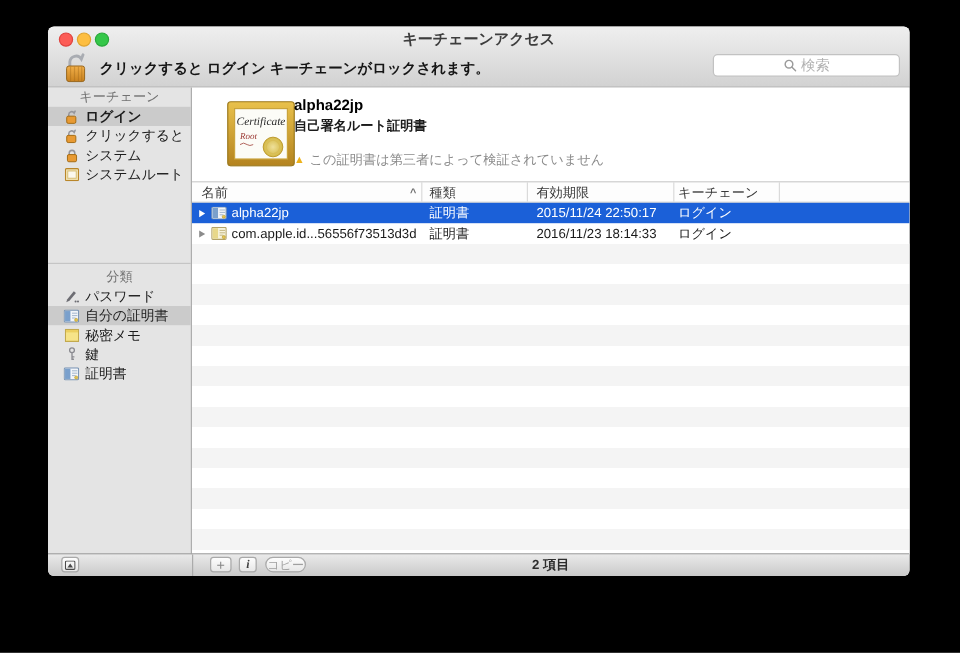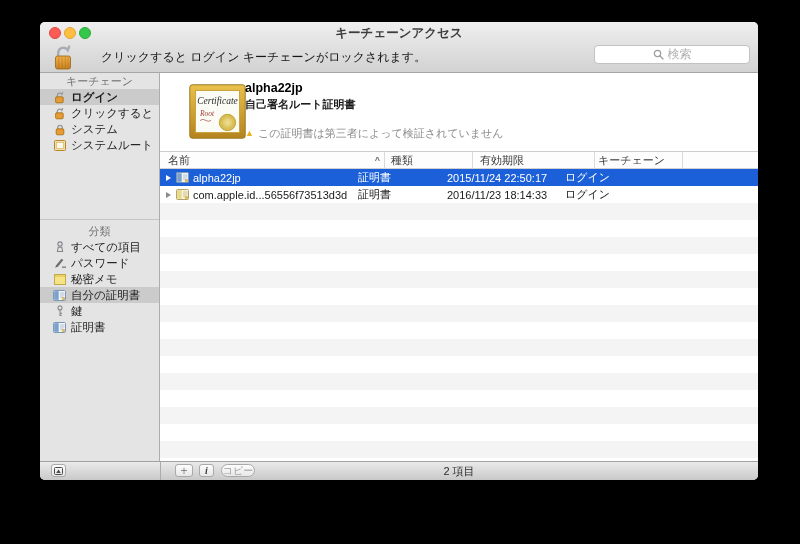--- a/index.html
+++ b/index.html
@@ -17,21 +17,21 @@
   .header{position:absolute;top:0;left:0;right:0;height:50px;
     background:linear-gradient(#efefef,#d2d2d2);border-bottom:1px solid #a6a6a6}
   .traffic span{position:absolute;top:5px;width:12px;height:12px;border-radius:50%;box-sizing:border-box}
   .tl-red{left:9px;background:#fc5c56;border:1px solid #e04440}
   .tl-yellow{left:24px;background:#fdbe41;border:1px solid #e0a532}
   .tl-green{left:39px;background:#35c749;border:1px solid #2aa93c}
   .win-title{position:absolute;top:0;left:60px;right:60px;height:21px;line-height:22px;
     text-align:center;font-size:12.5px;font-weight:bold;color:#3d3d3d;white-space:nowrap}
   .lockrow{position:absolute;top:21px;left:0;height:29px;display:flex;align-items:center}
   .lock-icon{margin-left:13px;margin-top:2px}
-  .lock-msg{margin-left:27px;font-size:12px;font-weight:normal;color:#151515;white-space:nowrap}
+  .lock-msg{margin-left:9px;font-size:12px;font-weight:bold;color:#151515;white-space:nowrap}
   .search{position:absolute;top:23px;right:8px;width:156px;height:19px;box-sizing:border-box;
     background:#fff;border:1px solid #c2c2c2;border-radius:4px;
     display:flex;align-items:center;justify-content:center;gap:4px;
     color:#b1b1b1;font-size:12px}
   
   .main{position:absolute;top:51px;left:0;right:0;bottom:18px;display:flex}
   .sidebar{width:120px;min-width:120px;background:#e4e4e4;border-right:1px solid #adadad;
     padding-top:1px;font-size:11.5px;color:#1c1c1c;box-sizing:border-box}
   .side-header{height:15px;line-height:15px;text-align:center;font-size:11px;color:#717171;white-space:nowrap}
   .side-header.second{margin-top:4px}
@@ -46,21 +46,21 @@
   .cert-large{position:absolute;left:29px;top:11px}
   .d-name{position:absolute;left:85px;top:8px;font-size:12.5px;font-weight:bold;color:#000}
   .d-kind{position:absolute;left:85px;top:24px;font-size:11px;font-weight:bold;color:#1b1b1b}
   .d-exp{position:absolute;left:85px;top:38px;font-size:11px;font-weight:bold;color:#1b1b1b}
   .d-warn{position:absolute;left:85px;top:53px;font-size:11px;color:#8b8b8b;display:flex;align-items:center;gap:4px}
   .warn-tri{color:#edb21b;font-size:9px;line-height:9px}
   
   .thead{height:16px;flex:none;border-bottom:1px solid #d1d1d1;display:flex;align-items:stretch;
     font-size:11px;color:#3a3a3a;background:#fdfdfd}
   .th{display:flex;align-items:center;border-right:1px solid #dadada;box-sizing:border-box;white-space:nowrap;overflow:hidden}
-  .th-name{width:225px;padding-left:8px}
+  .th-name{width:192px;padding-left:8px}
   .th-kind{width:88px;padding-left:6px}
   .th-exp{width:122px;padding-left:7px}
   .th-key{width:88px;padding-left:3px}
   .th-rest{flex:1;border-right:none}
   .sort{margin-left:auto;margin-right:4px;color:#6f6f6f;font-size:9px;font-weight:bold}
   .rowarea{flex:1;display:flex;flex-direction:column;min-height:0}
   .trow{height:17px;flex:none;display:flex;align-items:center;font-size:11px;color:#1a1a1a;white-space:nowrap}
   .trow.selected{background:#1b60d8;color:#fff}
   .cell{box-sizing:border-box;overflow:hidden}
   .c-name{width:192px;display:flex;align-items:center;padding-left:6px;gap:4px}
@@ -77,21 +77,21 @@
   .sb-divider{position:absolute;left:120px;top:0;bottom:0;width:1px;background:#ababab}
   .btn{position:absolute;top:2px;height:13px;box-sizing:border-box;
     background:linear-gradient(#fdfdfd,#e7e7e7);border:1px solid #a9a9a9;border-radius:3px;
     display:flex;align-items:center;justify-content:center;cursor:default}
   .show-btn{left:11px;width:15px}
   .add-btn{left:135px;width:18px;color:#868686;font-size:12px;line-height:10px}
   .info-btn{left:159px;width:15px;font-family:"Liberation Serif","DejaVu Serif",serif;
     font-style:italic;font-weight:bold;font-size:10px;color:#3f3f3f}
   .copy-btn{left:181px;width:34px;border-radius:7px;font-size:10px;color:#9f9f9f}
   .count{position:absolute;left:120px;right:0;top:0;height:18px;line-height:18px;
-    text-align:center;font-size:11px;font-weight:normal;color:#2d2d2d}
+    text-align:center;font-size:11px;font-weight:bold;color:#2d2d2d}
 </style>
 </head>
 <body>
 
 <svg width="0" height="0" style="position:absolute">
   <defs>
     <linearGradient id="lockG" x1="0" y1="0" x2="0" y2="1">
       <stop offset="0" stop-color="#f2b04a"></stop>
         <stop offset="1" stop-color="#c9821f"></stop>
     </linearGradient>
@@ -179,61 +179,52 @@
             <rect x="0.5" y="0.5" width="11" height="10" rx="1" fill="#efdfae" stroke="#b9862a"></rect>
             <rect x="2.5" y="2.5" width="7" height="6" fill="#fbf8ee" stroke="#d2b86a" stroke-width="0.7"></rect>
           </svg>
         </span>
         <span class="lbl">システムルート</span>
       </div>
 
       <div class="side-divider"></div>
       <div class="side-header second">分類</div>
 
-      <div class="side-item">
-        <span class="ic">
-          <svg width="12" height="12" viewBox="0 0 12 12">
-            <circle cx="6" cy="3" r="2.1" fill="none" stroke="#84848a" stroke-width="1.1"></circle>
-            <path d="M4.2 6.2 h3.6 l0.8 4.3 h-5.2 z" fill="none" stroke="#84848a" stroke-width="1.1"></path>
-          </svg>
-        </span>
-        <span class="lbl">すべての項目</span>
-      </div>
 
       <div class="side-item">
         <span class="ic">
           <svg width="12" height="12" viewBox="0 0 12 12">
             <path d="M1.2 10.8 L2.1 8.3 L7.5 1.7 L9.3 3.1 L3.9 9.7 Z" fill="#6d6d73"></path>
             <circle cx="9" cy="10.2" r="0.85" fill="#6d6d73"></circle>
             <circle cx="11" cy="10.2" r="0.85" fill="#6d6d73"></circle>
           </svg>
         </span>
         <span class="lbl">パスワード</span>
-      </div>
-
-      <div class="side-item">
-        <span class="ic">
-          <svg width="12" height="11" viewBox="0 0 12 11">
-            <rect x="0.5" y="0.5" width="11" height="10" fill="#f6e388" stroke="#c2a94e"></rect>
-            <rect x="1" y="1" width="10" height="2" fill="#eccf5f"></rect>
-          </svg>
-        </span>
-        <span class="lbl">秘密メモ</span>
       </div>
 
       <div class="side-item selected">
         <span class="ic">
           <svg width="13" height="11" viewBox="0 0 13 11">
             <rect x="0.5" y="0.5" width="12" height="10" rx="1" fill="#f2f5f9" stroke="#7c96b5"></rect>
             <rect x="1.2" y="1.2" width="4.5" height="8.6" fill="#7aa0cc"></rect>
             <path d="M7 3 h4.5 M7 5 h4.5 M7 7 h3" stroke="#9fb4cb" stroke-width="0.8"></path>
             <circle cx="10.5" cy="8.6" r="1.3" fill="#e3c44f" stroke="#b89b33" stroke-width="0.5"></circle>
           </svg>
         </span>
         <span class="lbl">自分の証明書</span>
+      </div>
+
+      <div class="side-item">
+        <span class="ic">
+          <svg width="12" height="11" viewBox="0 0 12 11">
+            <rect x="0.5" y="0.5" width="11" height="10" fill="#f6e388" stroke="#c2a94e"></rect>
+            <rect x="1" y="1" width="10" height="2" fill="#eccf5f"></rect>
+          </svg>
+        </span>
+        <span class="lbl">秘密メモ</span>
       </div>
 
       <div class="side-item">
         <span class="ic">
           <svg width="12" height="12" viewBox="0 0 12 12">
             <circle cx="6" cy="2.9" r="2" fill="none" stroke="#8a8a90" stroke-width="1.1"></circle>
             <path d="M6 4.9 V11 M6 8.4 H8 M6 10.4 H7.6" stroke="#8a8a90" stroke-width="1.1" fill="none"></path>
           </svg>
         </span>
         <span class="lbl">鍵</span>

